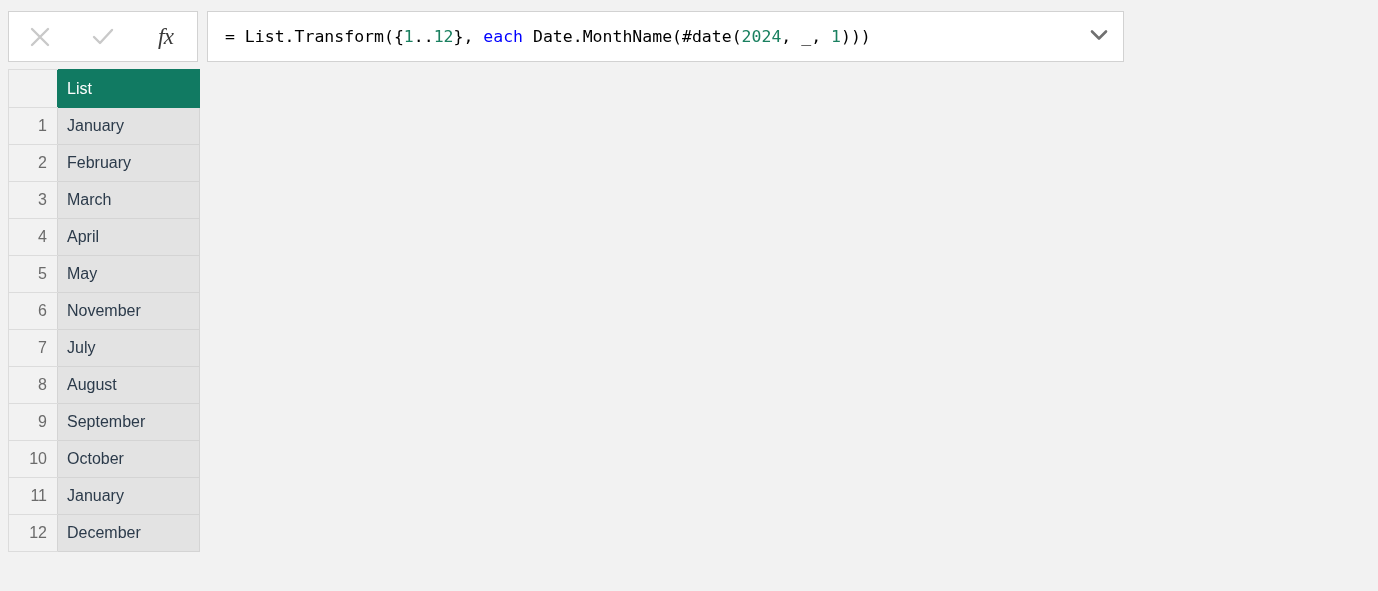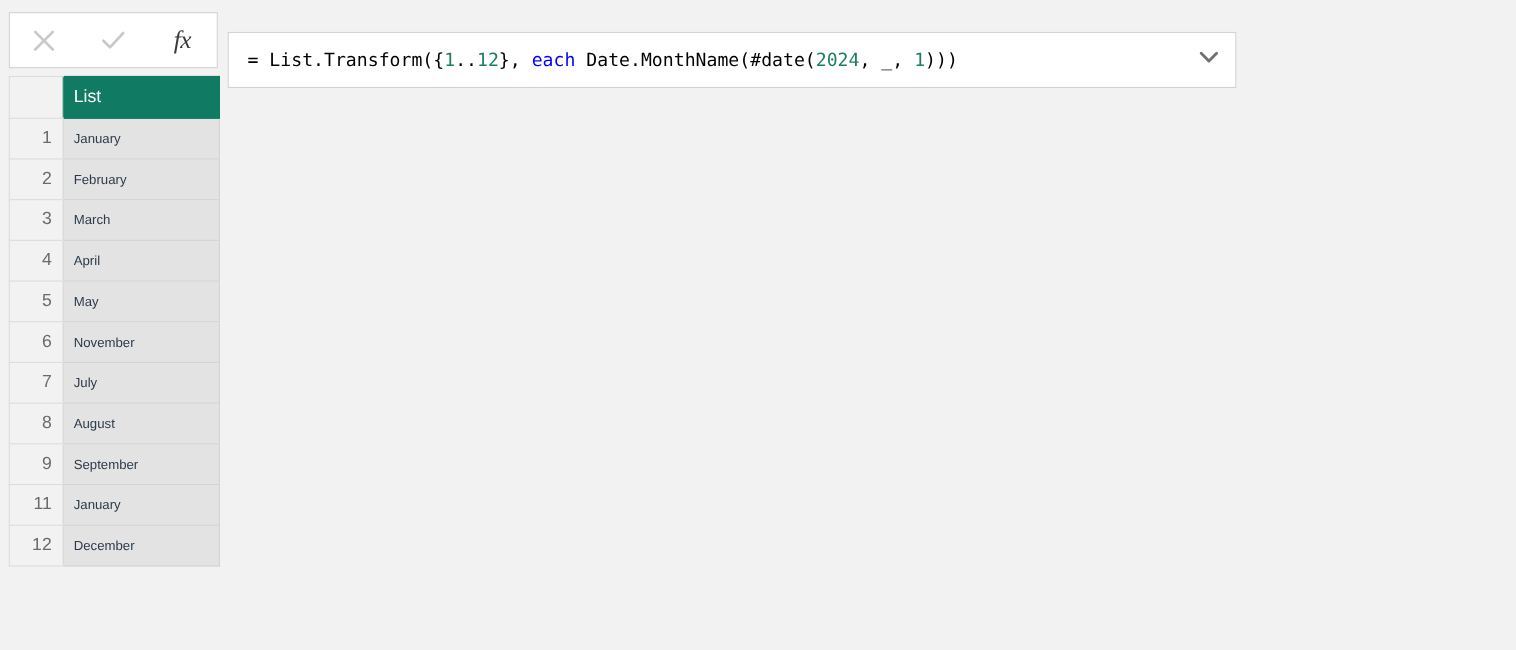--- a/index.html
+++ b/index.html
@@ -55,21 +55,20 @@
 
   .formula-input {
     position: absolute;
     left: 207px;
     top: 11px;
     right: 8px;
     height: 51px;
     background: #ffffff;
     border: 1px solid #d2d2d2;
     box-sizing: border-box;
-    margin-top: 18px;
   }
   .formula-text {
     position: absolute;
     left: 17px;
     top: 0;
     height: 49px;
     line-height: 49px;
     font-family: "DejaVu Sans Mono", monospace;
     font-size: 16.5px;
     color: #000000;
@@ -136,21 +135,21 @@
     text-align: right;
     padding-right: 10px !important;
     box-sizing: border-box;
   }
   .cell-val {
     height: 37px;
     background: #e3e3e3;
     border: 1px solid #d4d4d4;
     border-top: none;
     color: #2b3a4a;
-    font-size: 12px;
+    font-size: 16px;
     text-align: left;
     padding-left: 9px !important;
     box-sizing: border-box;
   }
   tr:first-child .cell-idx,
   tr:first-child .cell-val { border-top: none; }
 </style>
 </head>
 <body>
 
@@ -231,20 +230,24 @@
       </tr>
       <tr>
         <td class="cell-idx">8</td>
         <td class="cell-val">August</td>
       </tr>
       <tr>
         <td class="cell-idx">9</td>
         <td class="cell-val">September</td>
       </tr>
       <tr>
+        <td class="cell-idx">10</td>
+        <td class="cell-val">October</td>
+      </tr>
+      <tr>
         <td class="cell-idx">11</td>
         <td class="cell-val">January</td>
       </tr>
       <tr>
         <td class="cell-idx">12</td>
         <td class="cell-val">December</td>
       </tr>
     </tbody>
 </table>
 

